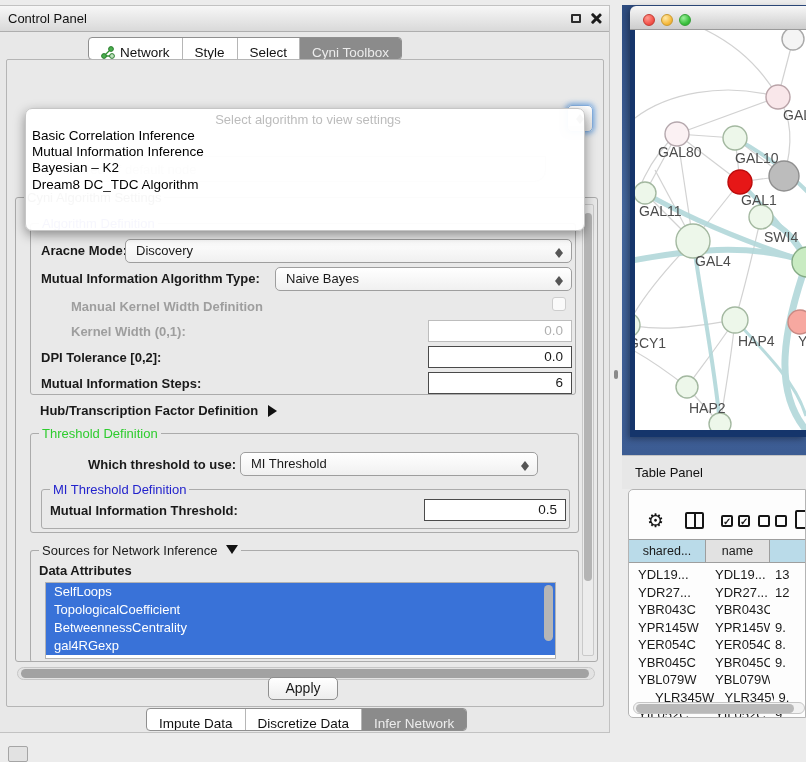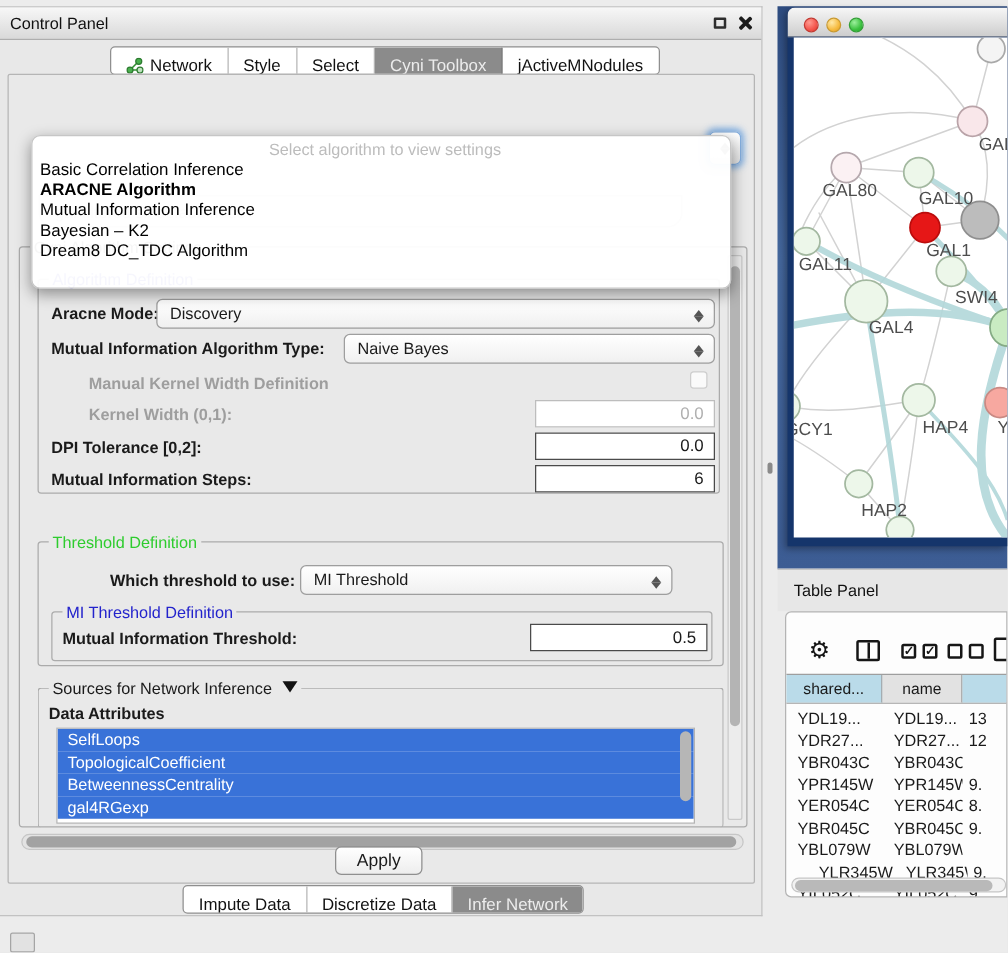--- a/index.html
+++ b/index.html
@@ -154,36 +154,32 @@
     </div>
     <div class="seg">
         <span>Style</span>
       </div>
     <div class="seg">
         <span>Select</span>
       </div>
     <div class="seg active">
         <span>Cyni Toolbox</span>
       </div>
-    <div class="seg">
-        <span>jActiveMNodules</span>
-      </div>
   </div>
 
   <div class="abs cp-body">
 
     <div class="abs bg-stepper">
         <span class="stepper"></span>
       </div>
     <div class="abs bg-combo">gal-filtered sif default node</div>
 
     <div class="abs dropdown">
       <div class="dd-placeholder">Select algorithm to view settings</div>
       <div class="dd-item">Basic Correlation Inference</div>
-      <div class="dd-item bold">ARACNE Algorithm</div>
       <div class="dd-item">Mutual Information Inference</div>
       <div class="dd-item">Bayesian – K2</div>
       <div class="dd-item">Dream8 DC_TDC Algorithm</div>
     </div>
 
     <div class="grp" style="left:8px; top:137px; width:583px; height:465px;">
       <span class="legend">Cyni Algorithm Settings</span>
 
       <div class="vscroll" style="right:3px; top:6px; width:12px; height:452px;">
         <div class="thumb" style="top:8px; height:368px;"></div>
@@ -210,20 +206,23 @@
         <span class="lbl dis" style="left:10px; top:100px;">Kernel Width (0,1):</span>
         <div class="field dis" style="left:397px; top:96px; width:144px;">0.0</div>
 
         <span class="lbl" style="left:10px; top:126px;">DPI Tolerance [0,2]:</span>
         <div class="field" style="left:397px; top:122px; width:144px;">0.0</div>
 
         <span class="lbl" style="left:10px; top:152px;">Mutual Information Steps:</span>
         <div class="field" style="left:397px; top:148px; width:144px;">6</div>
       </div>
 
+      <span class="lbl" style="left:24px; top:205px;">
+        <span>Hub/Transcription Factor Definition</span><span class="tri-right"></span>
+      </span>
 
       <div class="grp" style="left:14px; top:235px; width:549px; height:100px;">
         <span class="legend green">Threshold Definition</span>
 
         <span class="lbl" style="left:57px; top:23px;">Which threshold to use:</span>
         <div class="combo" style="left:209px; top:18px; width:298px;">
           <span>MI Threshold</span>
           <span class="stepper"></span>
         </div>
 

